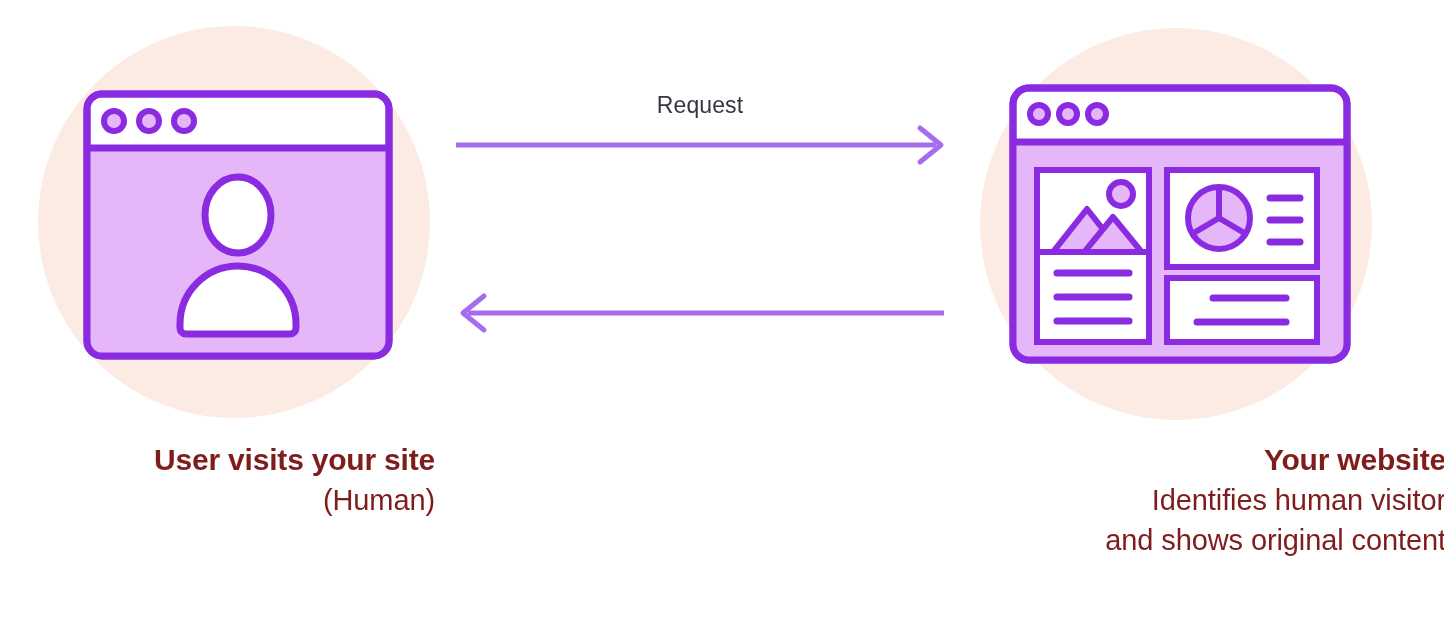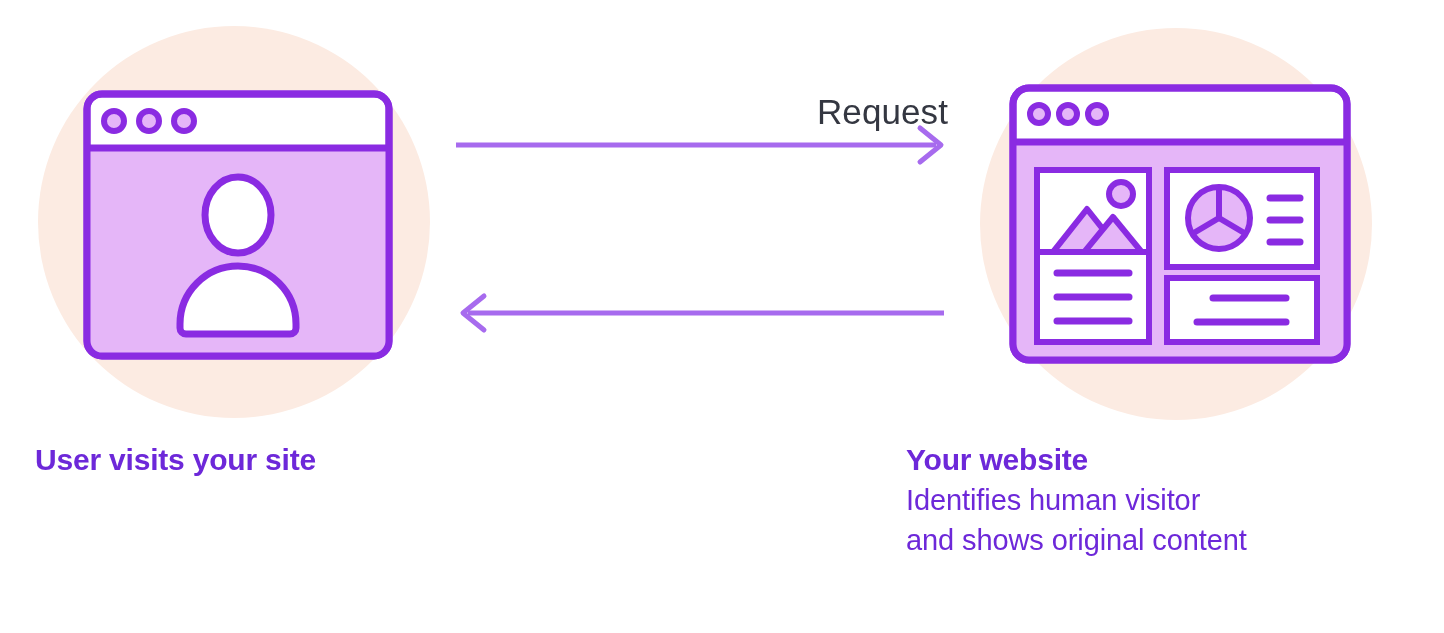--- a/index.html
+++ b/index.html
@@ -36,34 +36,34 @@
 
   
   .arrow-svg { position: absolute; display: block; }
   #arrow-request-svg  { left: 452px; top: 122px; }
   #arrow-response-svg { left: 452px; top: 290px; }
 
   
   .arrow-label {
     position: absolute;
     color: #343741;
-    font-size: 35px;
+    font-size: 23px;
     font-weight: 400;
     letter-spacing: 0.1px;
     white-space: nowrap;
-    text-align: right;
+    text-align: center;
   }
   #label-request  { left: 452px; top: 92px;  width: 496px; }
   #label-response { left: 452px; top: 262px; width: 496px; }
 
   
   .caption {
     position: absolute;
-    color: #6d28d9;
-    text-align: left;
+    color: #7f1d1d;
+    text-align: right;
   }
   #caption-left  { left: 35px;  top: 440px; width: 400px; }
   #caption-right { left: 906px; top: 440px; width: 540px; }
 
   .caption-title {
     display: block;
     font-size: 30px;
     font-weight: 700;
     line-height: 40px;
     letter-spacing: -0.2px;
@@ -163,20 +163,21 @@
 
   <svg class="arrow-svg" id="arrow-response-svg" width="500" height="46" viewBox="0 0 500 46">
     <line x1="16" y1="23" x2="492" y2="23" stroke="#A76BEE" stroke-width="5"></line>
     <polyline points="32,6 11,23 32,40" fill="none" stroke="#A76BEE" stroke-width="5" stroke-linecap="round" stroke-linejoin="round"></polyline>
   </svg>
 
   <div class="arrow-label" id="label-request">Request</div>
 
   <div class="caption" id="caption-left">
     <span class="caption-title">User visits your site</span>
+    <span class="caption-line">(Human)</span>
   </div>
 
   <div class="caption" id="caption-right">
     <span class="caption-title">Your website</span>
     <span class="caption-line">Identifies human visitor</span>
     <span class="caption-line">and shows original content</span>
   </div>
 
 </div>
 

